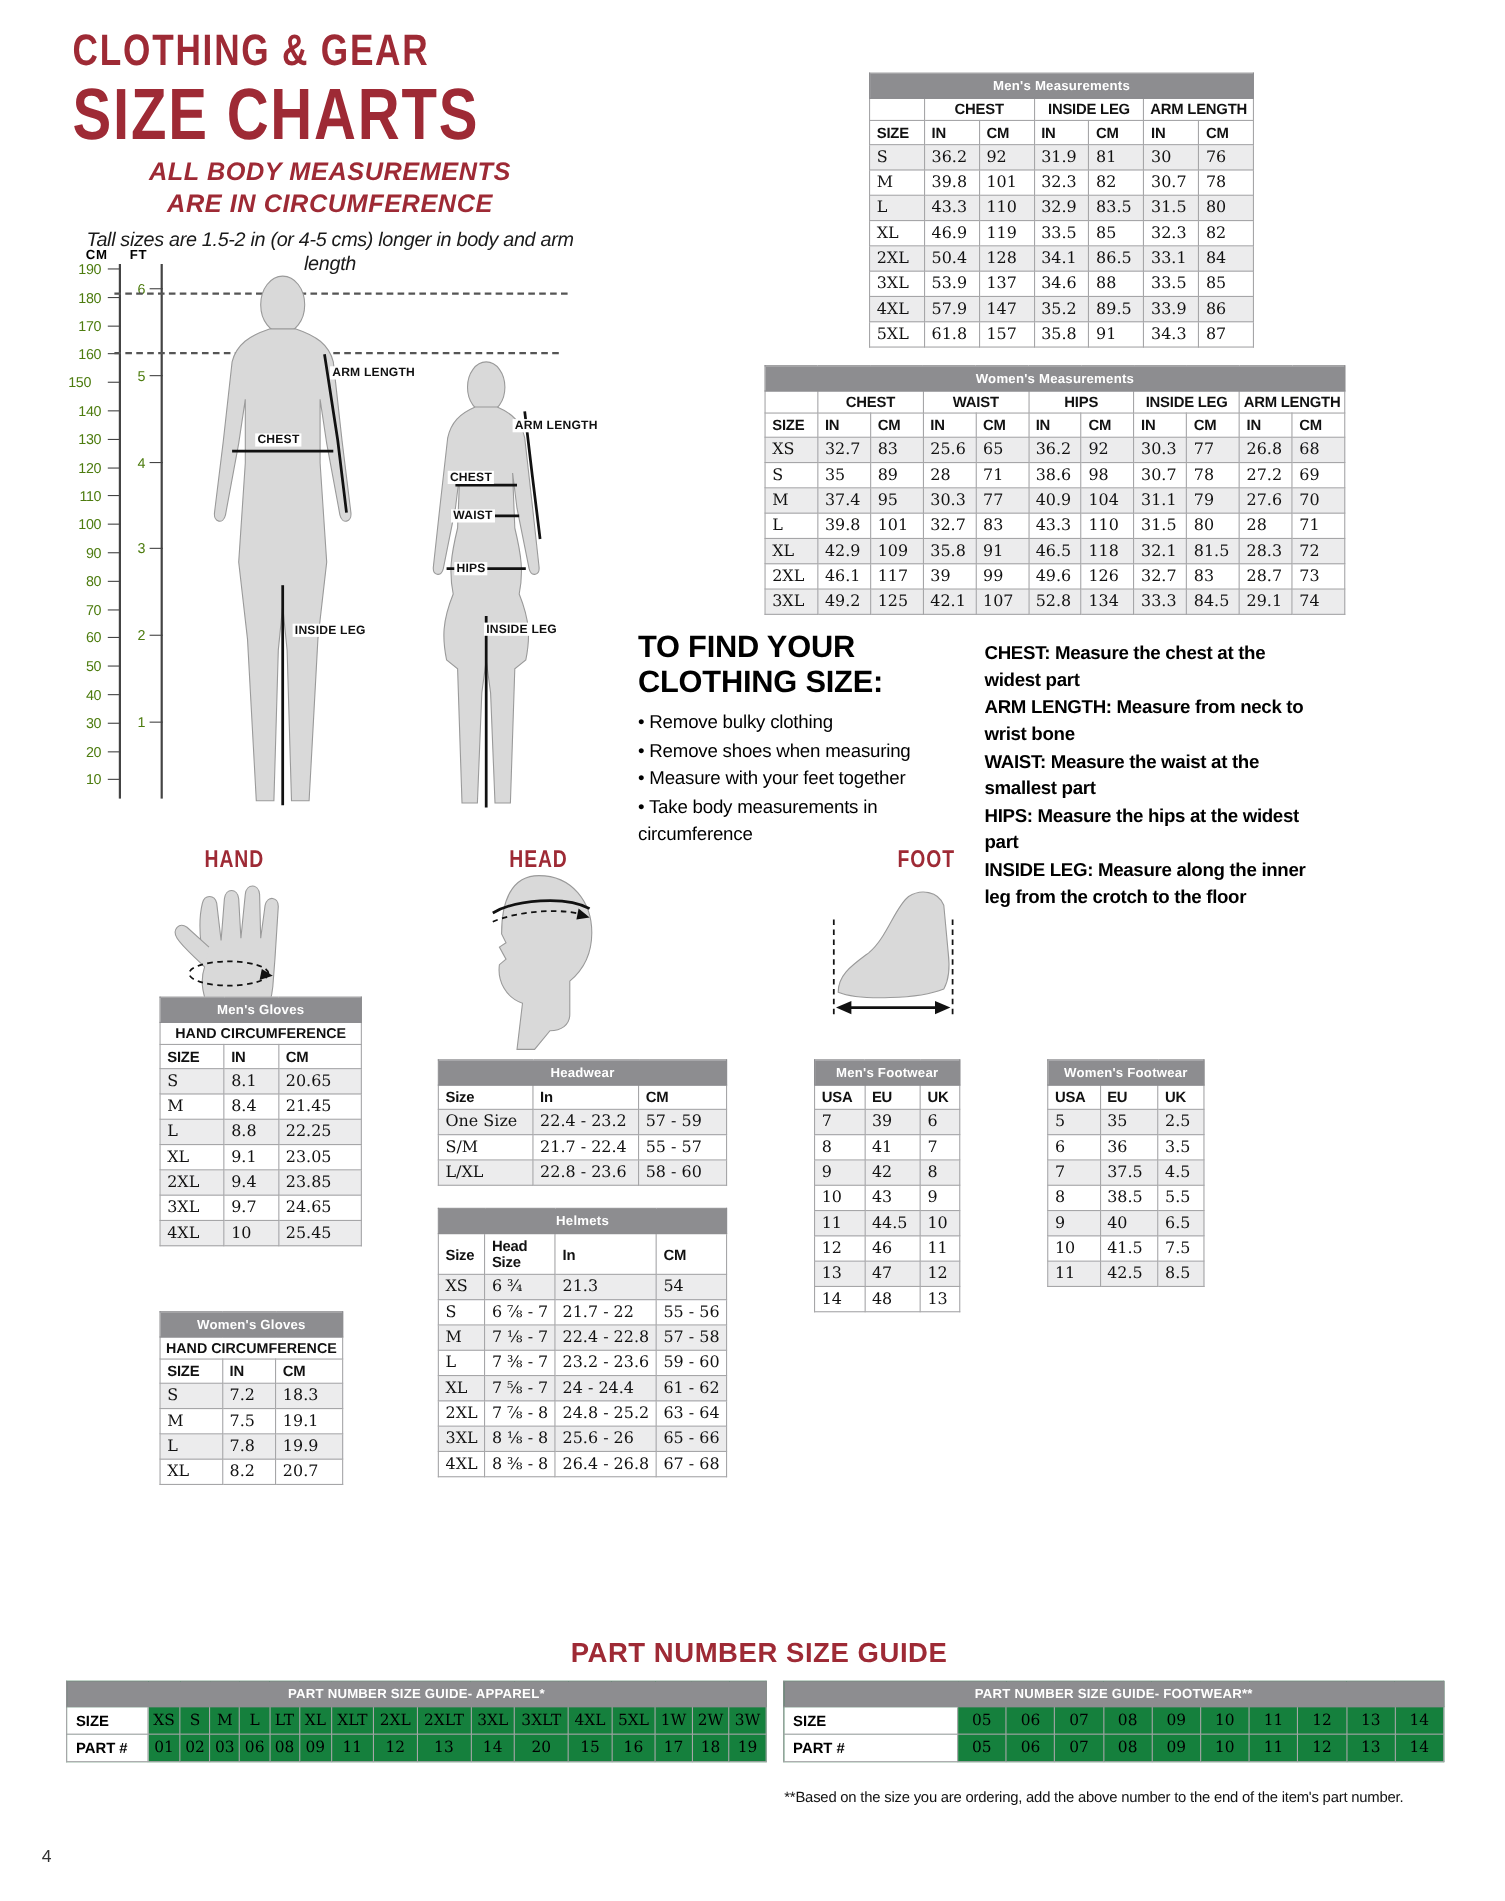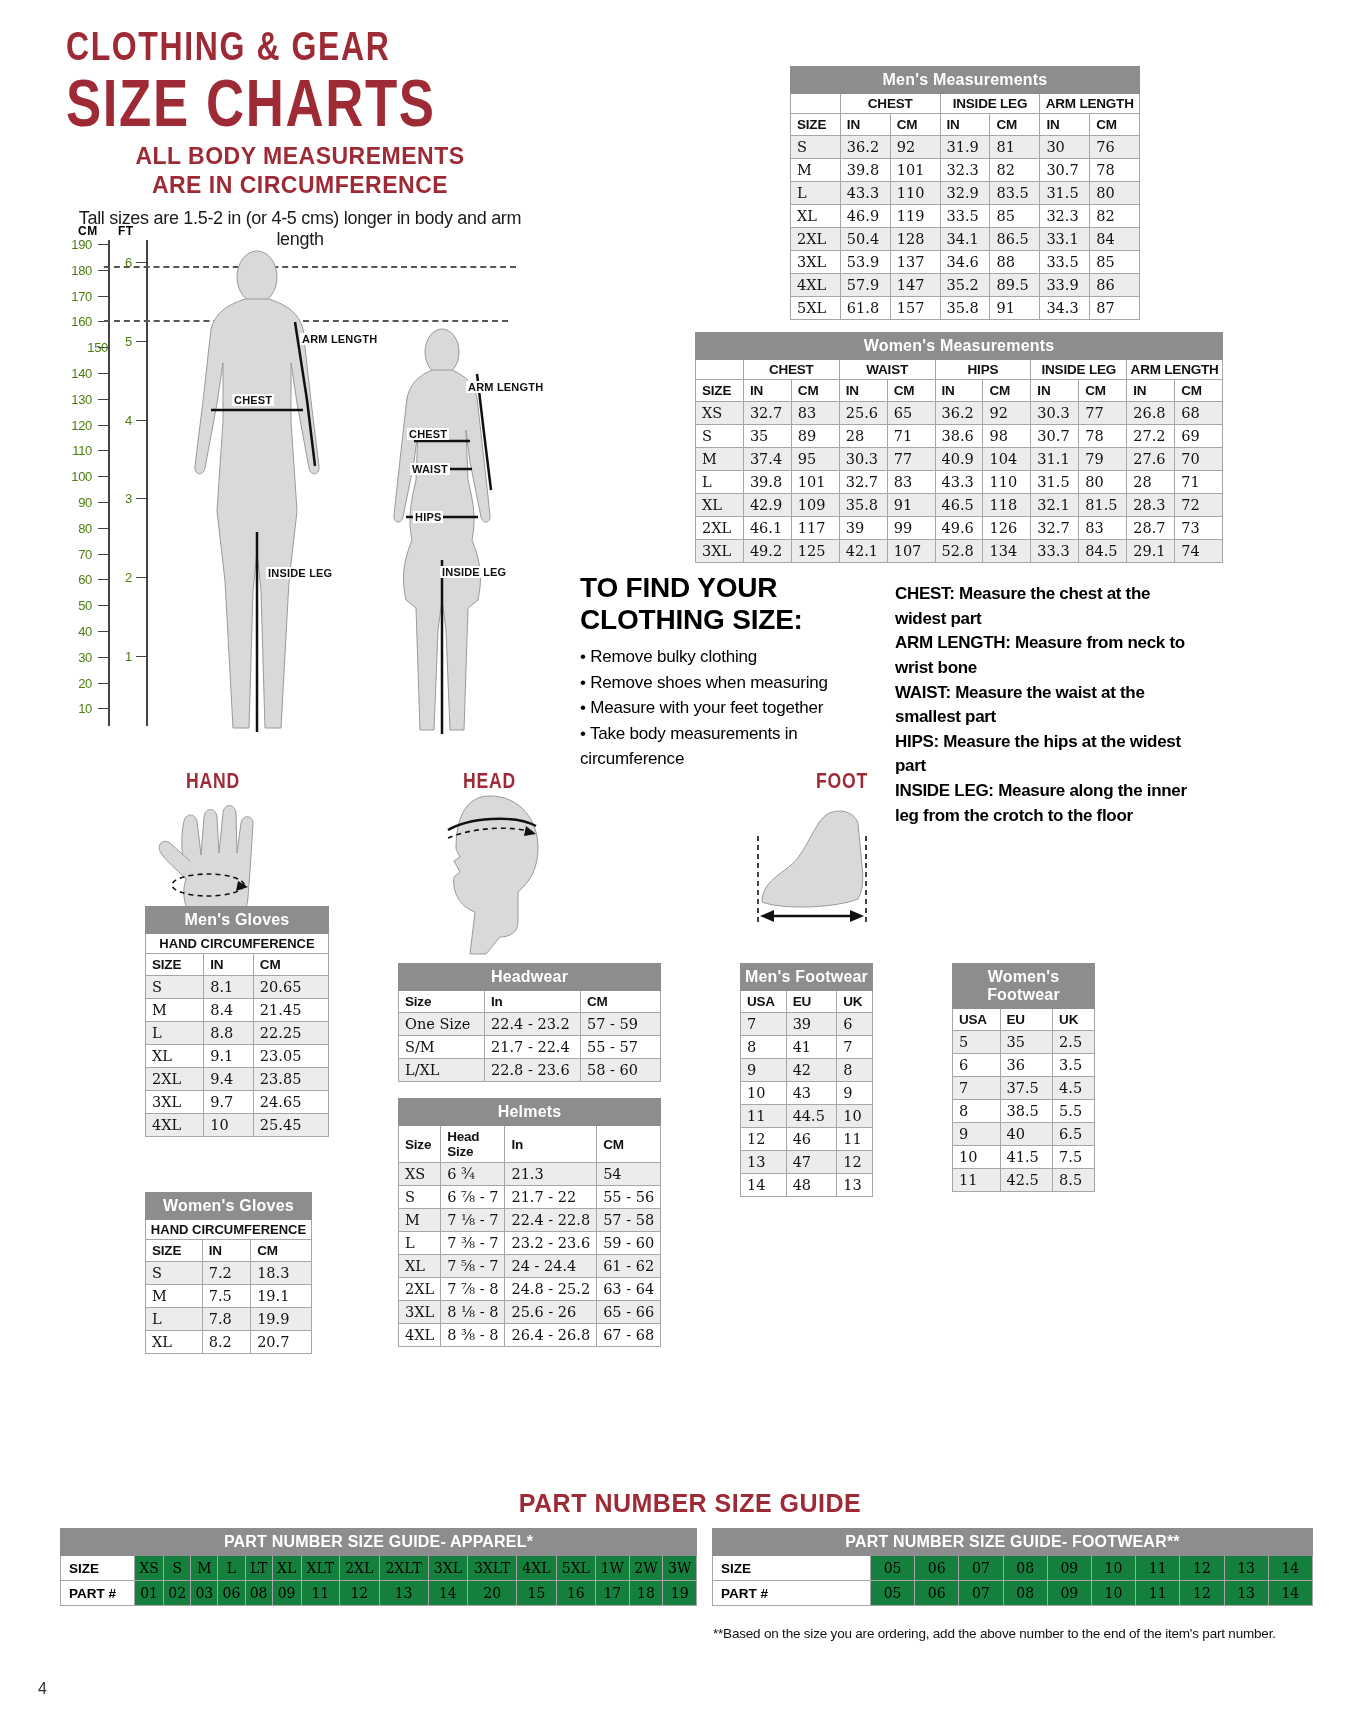--- a/index.html
+++ b/index.html
@@ -15,21 +15,21 @@
   body{background:#fff;font-family:"Liberation Sans",sans-serif;}
   .page{position:relative;width:1368px;height:1728px;background:#ffffff;overflow:hidden;}
 
   .condX{transform:scaleX(0.8);transform-origin:left top;display:inline-block;white-space:nowrap;}
   .accent{color:var(--accent);}
 
   
   #title{position:absolute;left:66px;top:26px;line-height:1;}
   #title .l1{font-size:40px;font-weight:800;letter-spacing:2px;}
   #title .l2{font-size:66px;font-weight:800;letter-spacing:2px;margin-top:4px;}
-  #subtitle{position:absolute;left:60px;top:142px;width:480px;text-align:center;}
+  #subtitle{position:absolute;left:60px;top:142px;width:480px;text-align:center;font-style:italic;}
   #subtitle .s1,#subtitle .s2{font-size:23px;font-weight:800;letter-spacing:0.5px;color:var(--accent);line-height:1.25;}
   #subtitle .note{font-size:18px;color:#1a1a1a;margin-top:8px;font-family:"Liberation Sans",sans-serif;letter-spacing:-0.3px;}
 
   
   #ruler{position:absolute;left:62px;top:244px;width:100px;height:500px;}
   #ruler .axis{position:absolute;top:-4px;bottom:18px;width:1.5px;background:#444;}
   #ruler .axis.a1{left:46px;}
   #ruler .axis.a2{left:84px;}
   .cm-head,.ft-head{position:absolute;top:-20px;font-size:12px;font-weight:bold;letter-spacing:0.5px;}
   .cm-head{left:16px;} .ft-head{left:56px;}
@@ -57,21 +57,21 @@
   
   .section-h{position:absolute;font-size:22px;font-weight:800;letter-spacing:1px;color:var(--accent);}
   #sec-hand{left:186px;top:768px;}
   #sec-head{left:463px;top:768px;}
   #sec-foot{left:816px;top:768px;}
 
   
   table.sz{position:absolute;border-collapse:collapse;background:#fff;}
   table.sz th,table.sz td{border:1px solid var(--line);}
   table.sz{border:1.5px solid var(--outline);}
-  .titlebar{background:var(--bar);color:#fff;font-weight:700;font-size:16px;text-align:center;padding:4px 2px;letter-spacing:0.2px;border:1px solid var(--bar) !important;}
+  .titlebar{background:var(--bar);color:#fff;font-weight:700;font-size:12px;text-align:center;padding:4px 2px;letter-spacing:0.2px;border:1px solid var(--bar) !important;}
   .subbar{background:#fff;color:#111;font-weight:700;font-size:13px;text-align:center;padding:2px;}
   .colhd{background:#fff;color:#111;font-weight:700;font-size:13.5px;text-align:left;padding:3px 6px;letter-spacing:-0.2px;}
   .grphd{background:#fff;color:#111;font-weight:700;font-size:13.5px;text-align:center;padding:2px;letter-spacing:-0.2px;}
   table.sz td{font-family:"DejaVu Serif","Liberation Serif",serif;font-size:14.5px;padding:3px 6px;color:#111;white-space:nowrap;}
   table.sz tbody tr:nth-child(odd) td{background:var(--stripe);}
   #t-mens{left:790px;top:66px;width:350px;}
   #t-mens td,#t-mens .colhd{width:50px;}
   #t-womens{left:695px;top:332px;width:528px;}
   #t-womens td,#t-womens .colhd{width:48px;}
   #t-mgloves{left:145px;top:906px;width:184px;}
@@ -119,21 +119,21 @@
     <div class="axis a2"></div>
     <div id="cm-ticks">
         <div class="tick-label" style="left: 0px; width: 30px; text-align: right; top: -7px;">190</div>
         <div class="tick-line" style="left: 36px; width: 12px; top: 0px;"></div>
         <div class="tick-label" style="left: 0px; width: 30px; text-align: right; top: 18.8px;">180</div>
         <div class="tick-line" style="left: 36px; width: 12px; top: 25.8px;"></div>
         <div class="tick-label" style="left: 0px; width: 30px; text-align: right; top: 44.6px;">170</div>
         <div class="tick-line" style="left: 36px; width: 12px; top: 51.6px;"></div>
         <div class="tick-label" style="left: 0px; width: 30px; text-align: right; top: 70.4px;">160</div>
         <div class="tick-line" style="left: 36px; width: 12px; top: 77.4px;"></div>
-        <div class="tick-label" style="left: 16px; width: 30px; text-align: right; top: 96.2px;">150</div>
+        <div class="tick-label" style="left: 0px; width: 30px; text-align: left; top: 96.2px;">150</div>
         <div class="tick-line" style="left: 36px; width: 12px; top: 103.2px;"></div>
         <div class="tick-label" style="left: 0px; width: 30px; text-align: right; top: 122px;">140</div>
         <div class="tick-line" style="left: 36px; width: 12px; top: 129px;"></div>
         <div class="tick-label" style="left: 0px; width: 30px; text-align: right; top: 147.8px;">130</div>
         <div class="tick-line" style="left: 36px; width: 12px; top: 154.8px;"></div>
         <div class="tick-label" style="left: 0px; width: 30px; text-align: right; top: 173.6px;">120</div>
         <div class="tick-line" style="left: 36px; width: 12px; top: 180.6px;"></div>
         <div class="tick-label" style="left: 0px; width: 30px; text-align: right; top: 199.4px;">110</div>
         <div class="tick-line" style="left: 36px; width: 12px; top: 206.4px;"></div>
         <div class="tick-label" style="left: 0px; width: 30px; text-align: right; top: 225.2px;">100</div>

